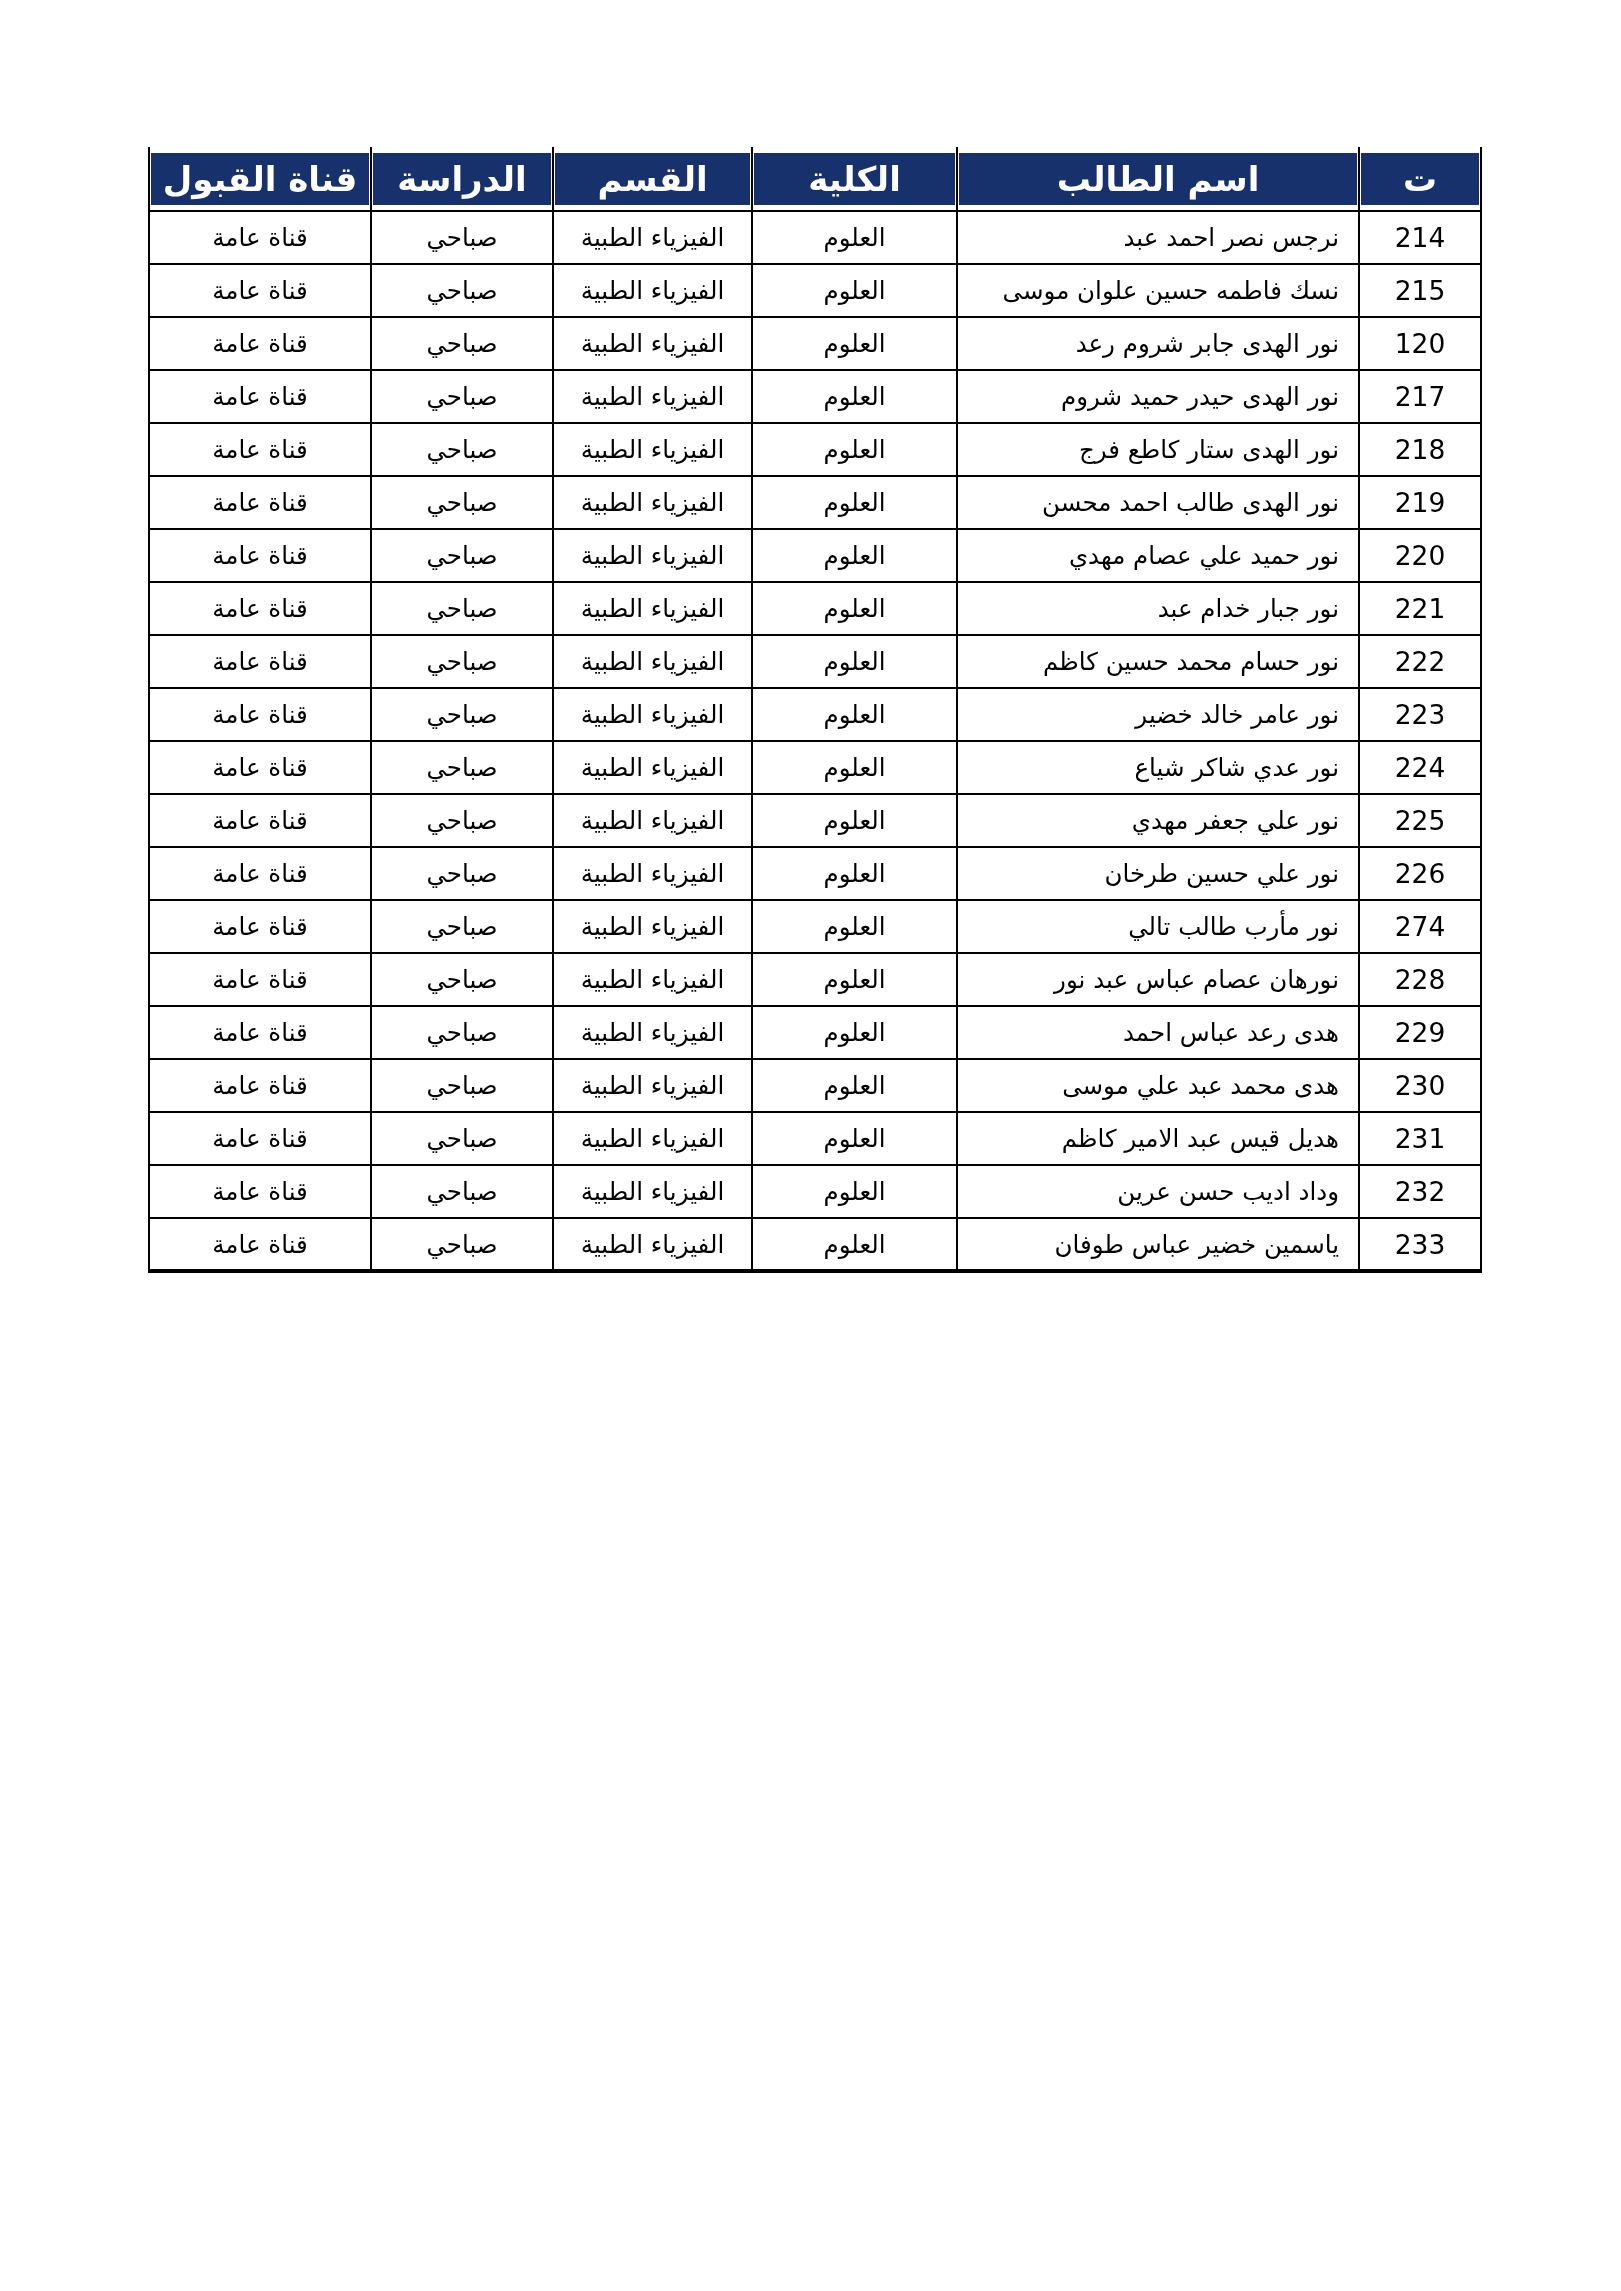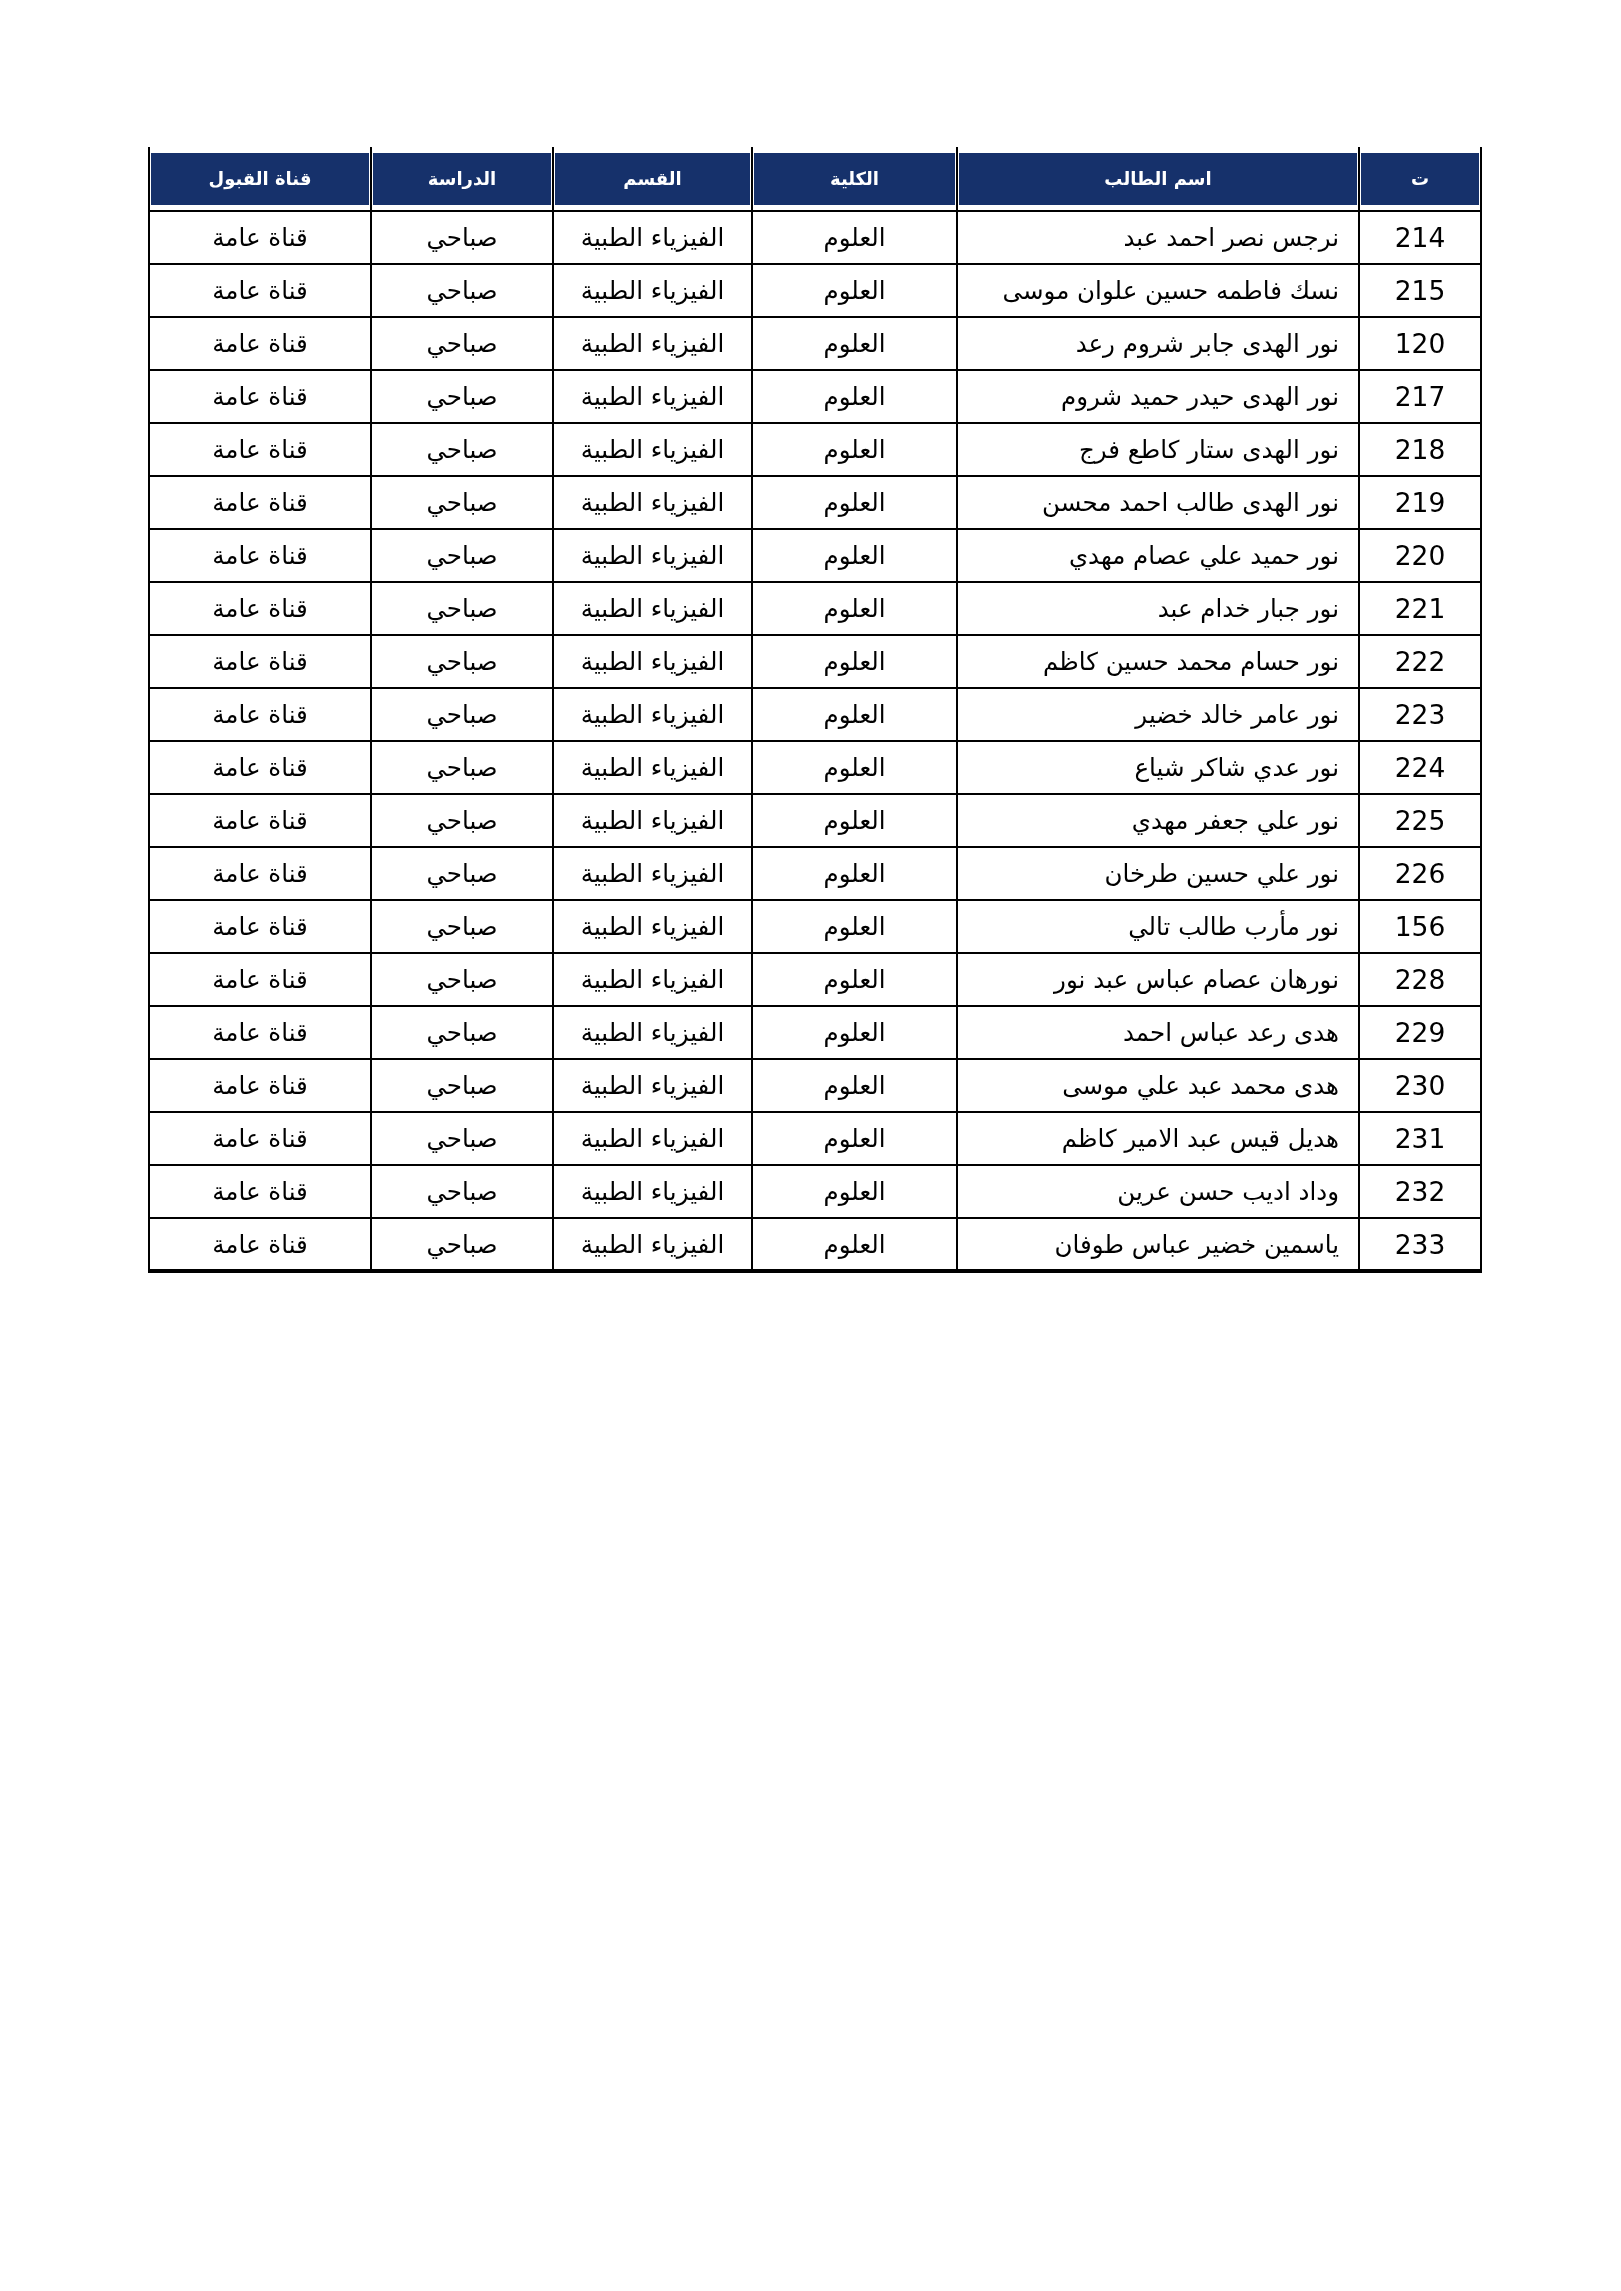--- a/index.html
+++ b/index.html
@@ -46,21 +46,21 @@
     vertical-align:middle;
   }
   .hdr-box{
     margin:1px;
     height:52px;
     background:var(--header-bg);
     color:var(--header-text);
     display:flex;
     align-items:center;
     justify-content:center;
-    font-size:18px;
+    font-size:34px;
     font-weight:bold;
     letter-spacing:0;
   }
   tbody td{
     border:2.9px solid var(--border-color);
     height:53px;
     font-size:24.5px;
     text-align:center;
     vertical-align:middle;
     padding:0 3.9px;
@@ -227,21 +227,21 @@
         <tr>
           <td class="cell-no">226</td>
           <td class="cell-name">نور علي حسين طرخان</td>
           <td class="cell-college">العلوم</td>
           <td class="cell-dept">الفيزياء الطبية</td>
           <td class="cell-study">صباحي</td>
           <td class="cell-channel">قناة عامة</td>
         </tr>
 
         <tr>
-          <td class="cell-no">156</td>
+          <td class="cell-no">274</td>
           <td class="cell-name">نور مأرب طالب تالي</td>
           <td class="cell-college">العلوم</td>
           <td class="cell-dept">الفيزياء الطبية</td>
           <td class="cell-study">صباحي</td>
           <td class="cell-channel">قناة عامة</td>
         </tr>
 
         <tr>
           <td class="cell-no">228</td>
           <td class="cell-name">نورهان عصام عباس عبد نور</td>

